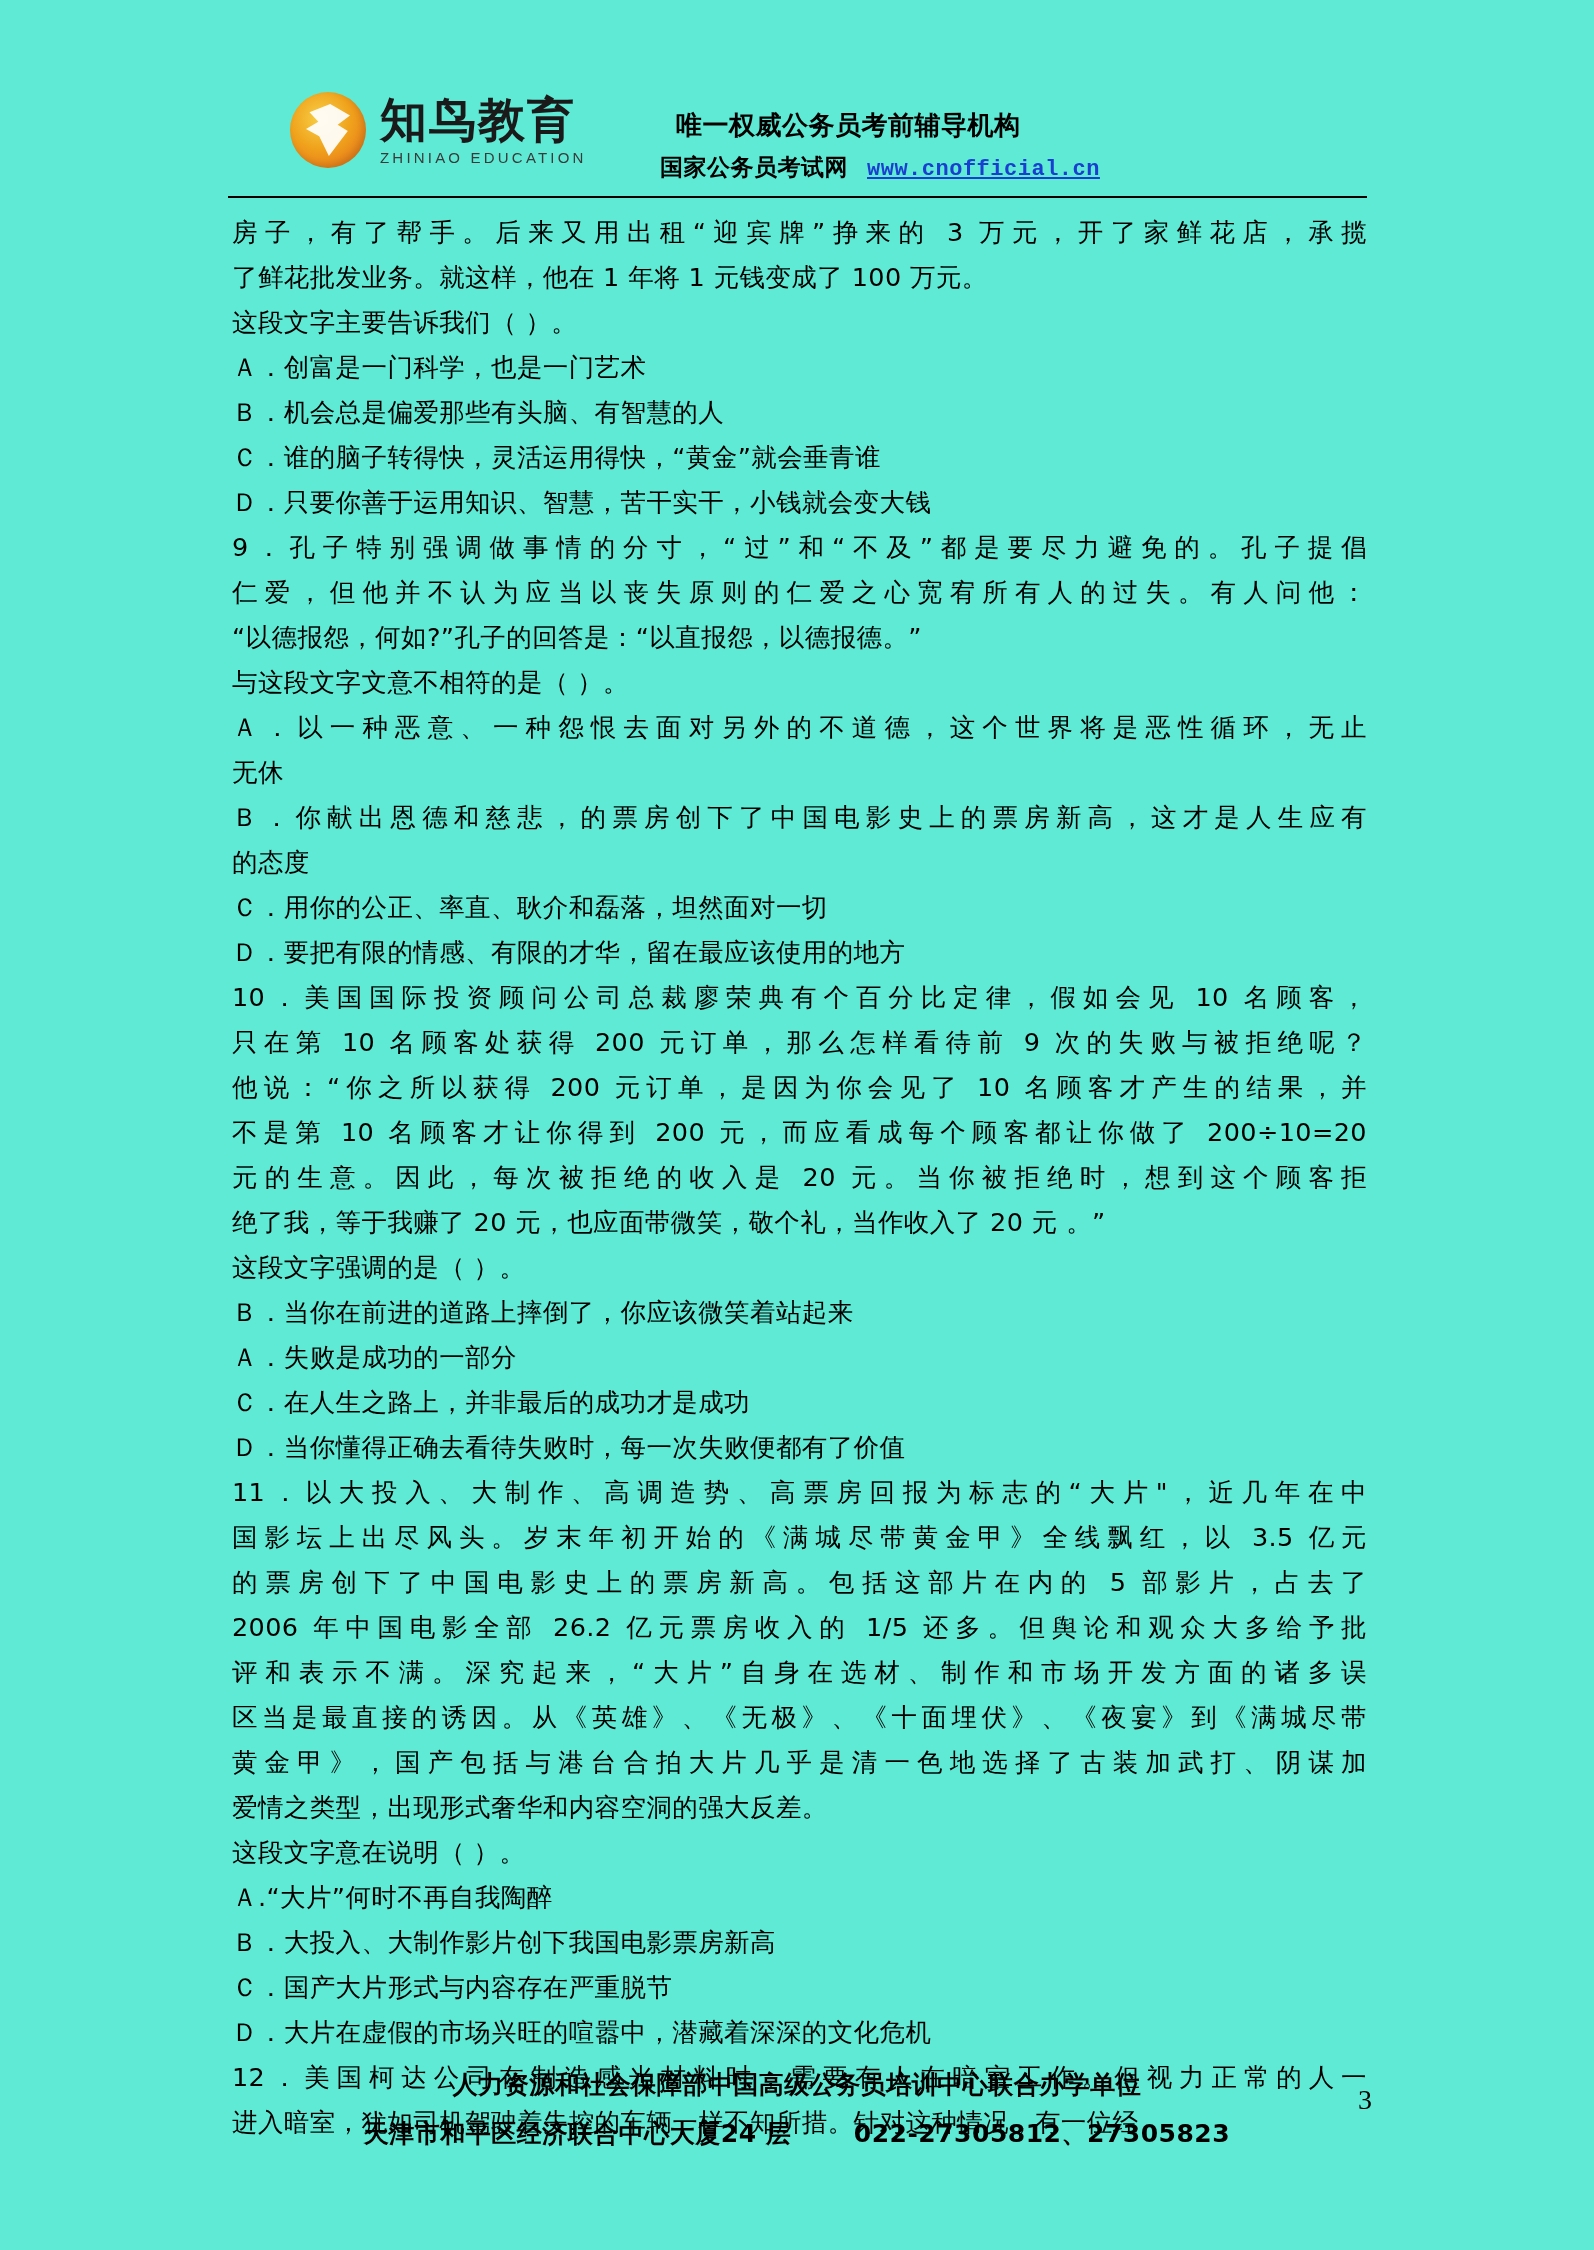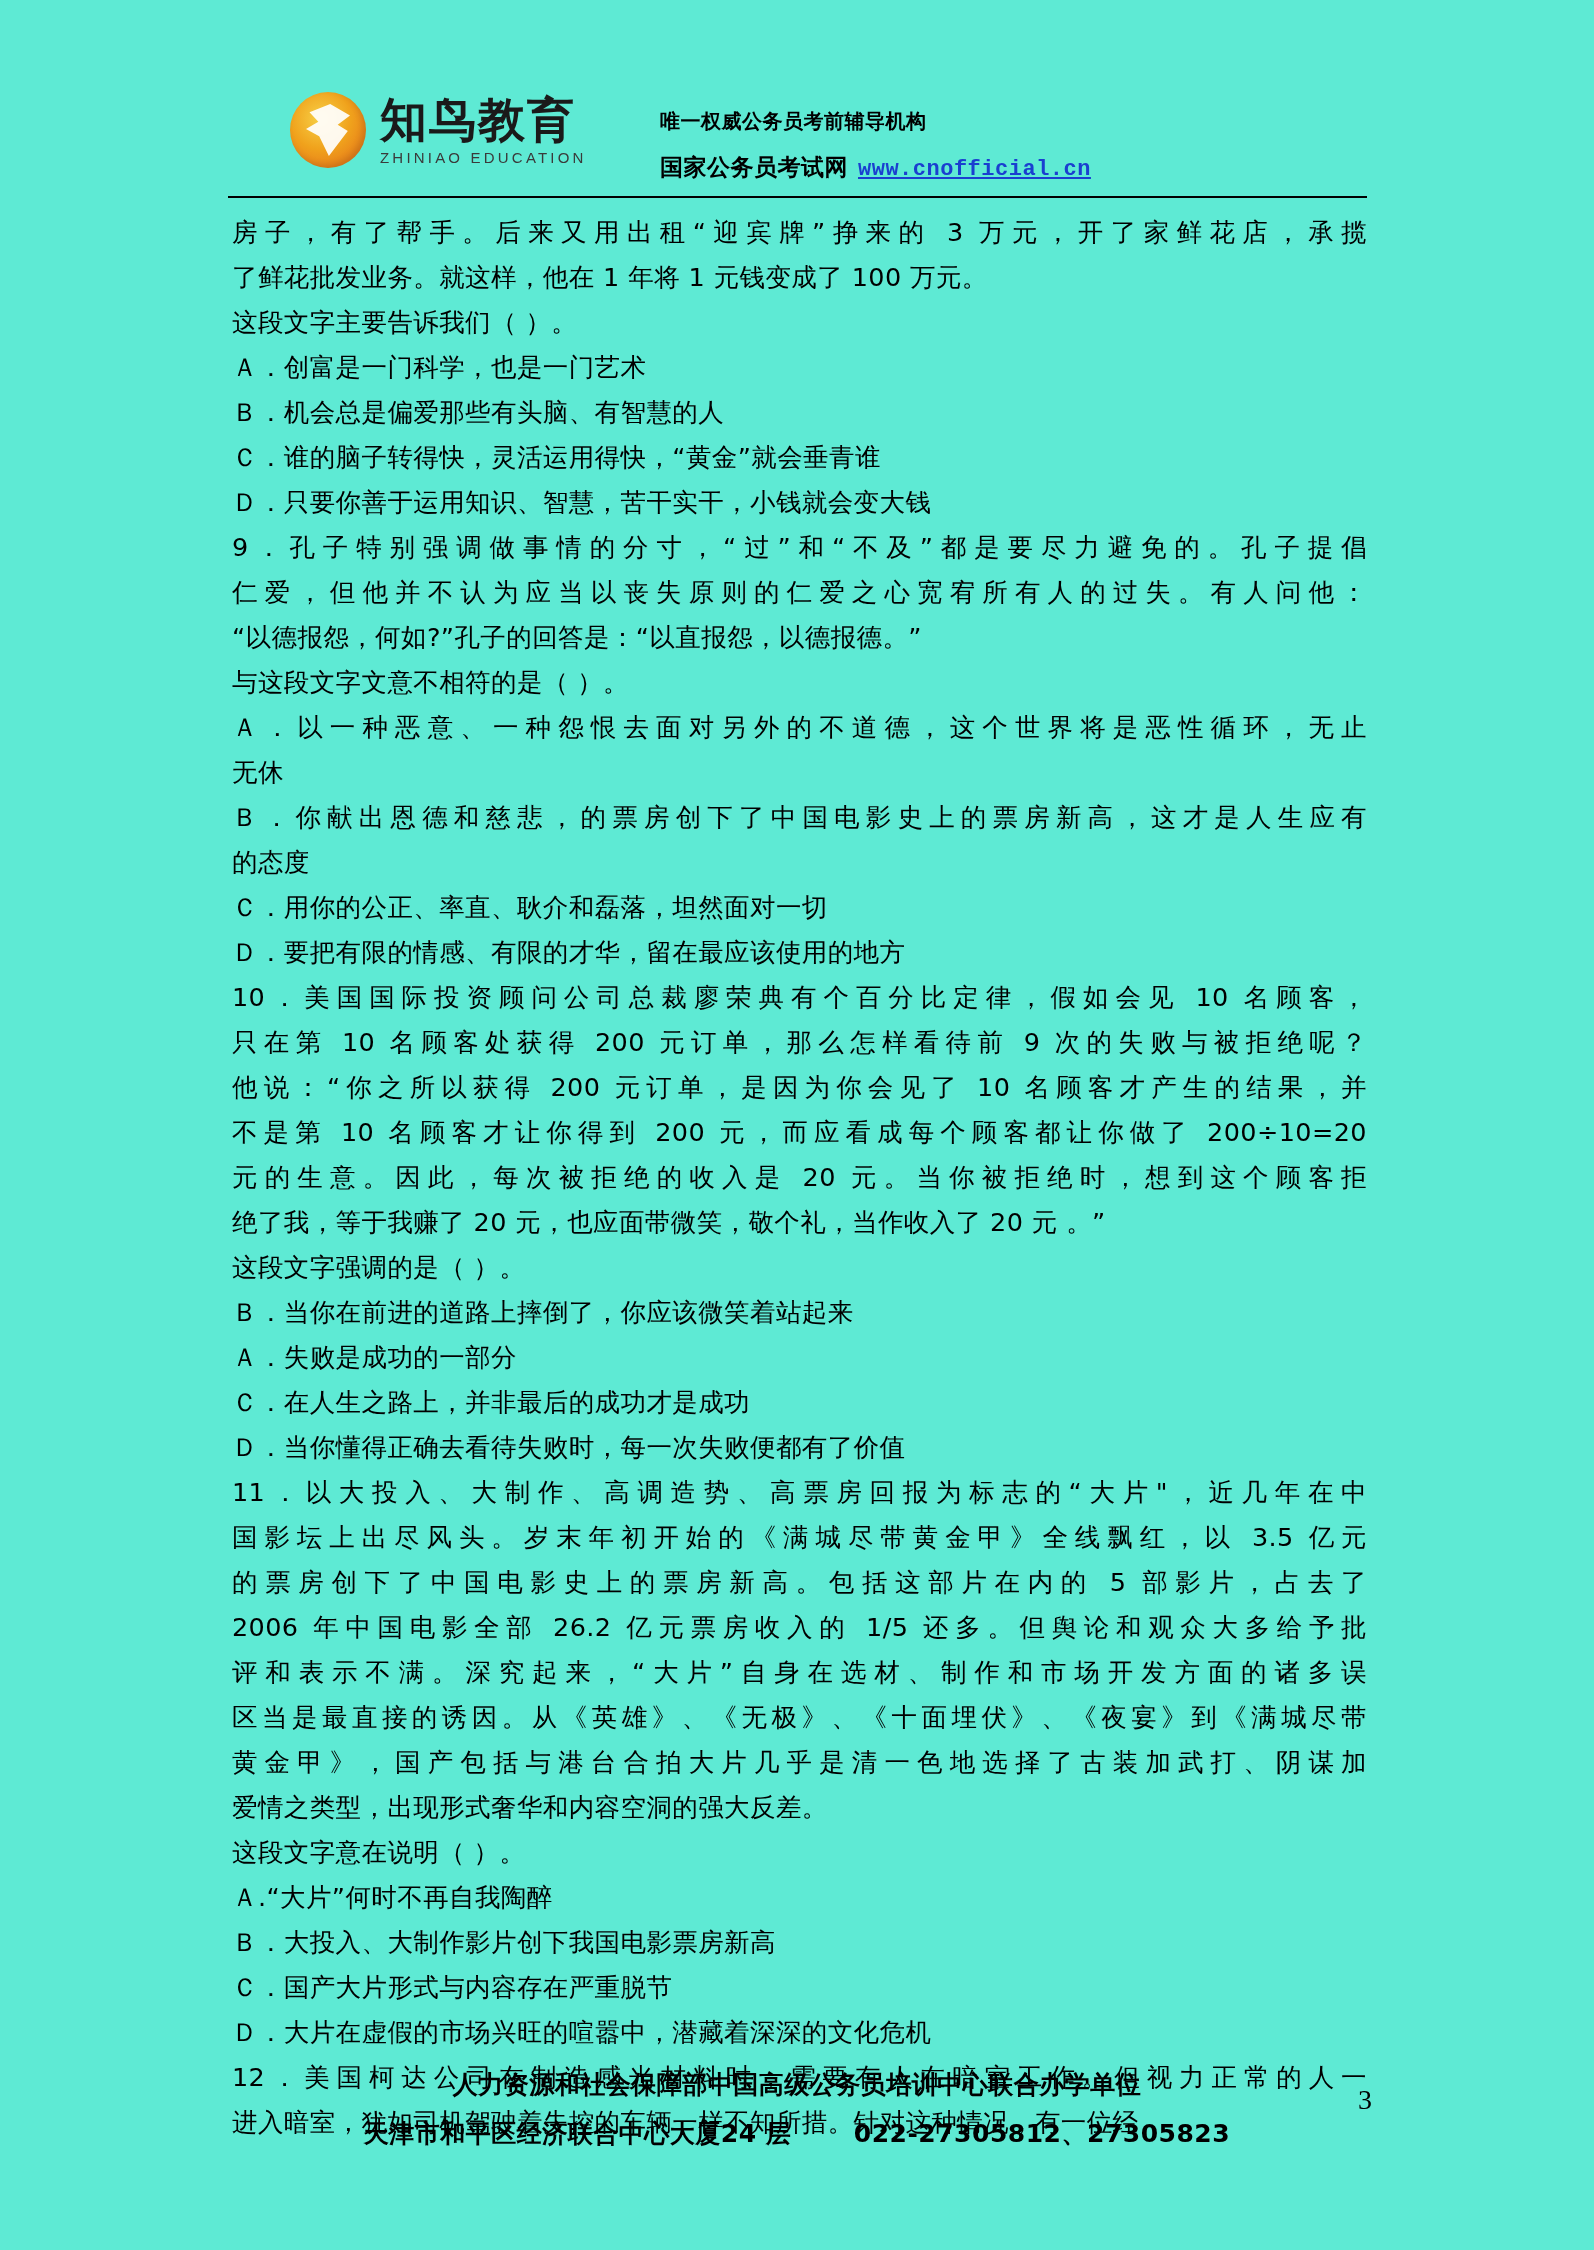--- a/index.html
+++ b/index.html
@@ -66,40 +66,40 @@
   }
   .logo-en {
     margin-top: 7px;
     font-family: "Liberation Sans", sans-serif;
     font-size: 15px;
     color: #3a3a3a;
     letter-spacing: 3.2px;
   }
   .header-slogan {
     position: absolute;
-    left: 660px;
+    left: 676px;
     top: 108px;
     font-family: "DejaVu Sans", "Liberation Sans", sans-serif;
-    font-size: 20px;
+    font-size: 26px;
     font-weight: bold;
     color: #000000;
     letter-spacing: 0.5px;
   }
   .header-site {
     position: absolute;
     left: 660px;
     top: 152px;
     font-family: "DejaVu Sans", "Liberation Sans", sans-serif;
     font-size: 23px;
     font-weight: bold;
     color: #000000;
     letter-spacing: 0.5px;
     display: flex;
     align-items: baseline;
-    gap: 10px;
+    gap: 19px;
   }
   .header-url {
     font-family: Liberation Mono, monospace;
     font-size: 22px;
     font-weight: bold;
     color: #1a3fd0;
     text-decoration: underline;
   }
   .header-rule {
     position: absolute;

